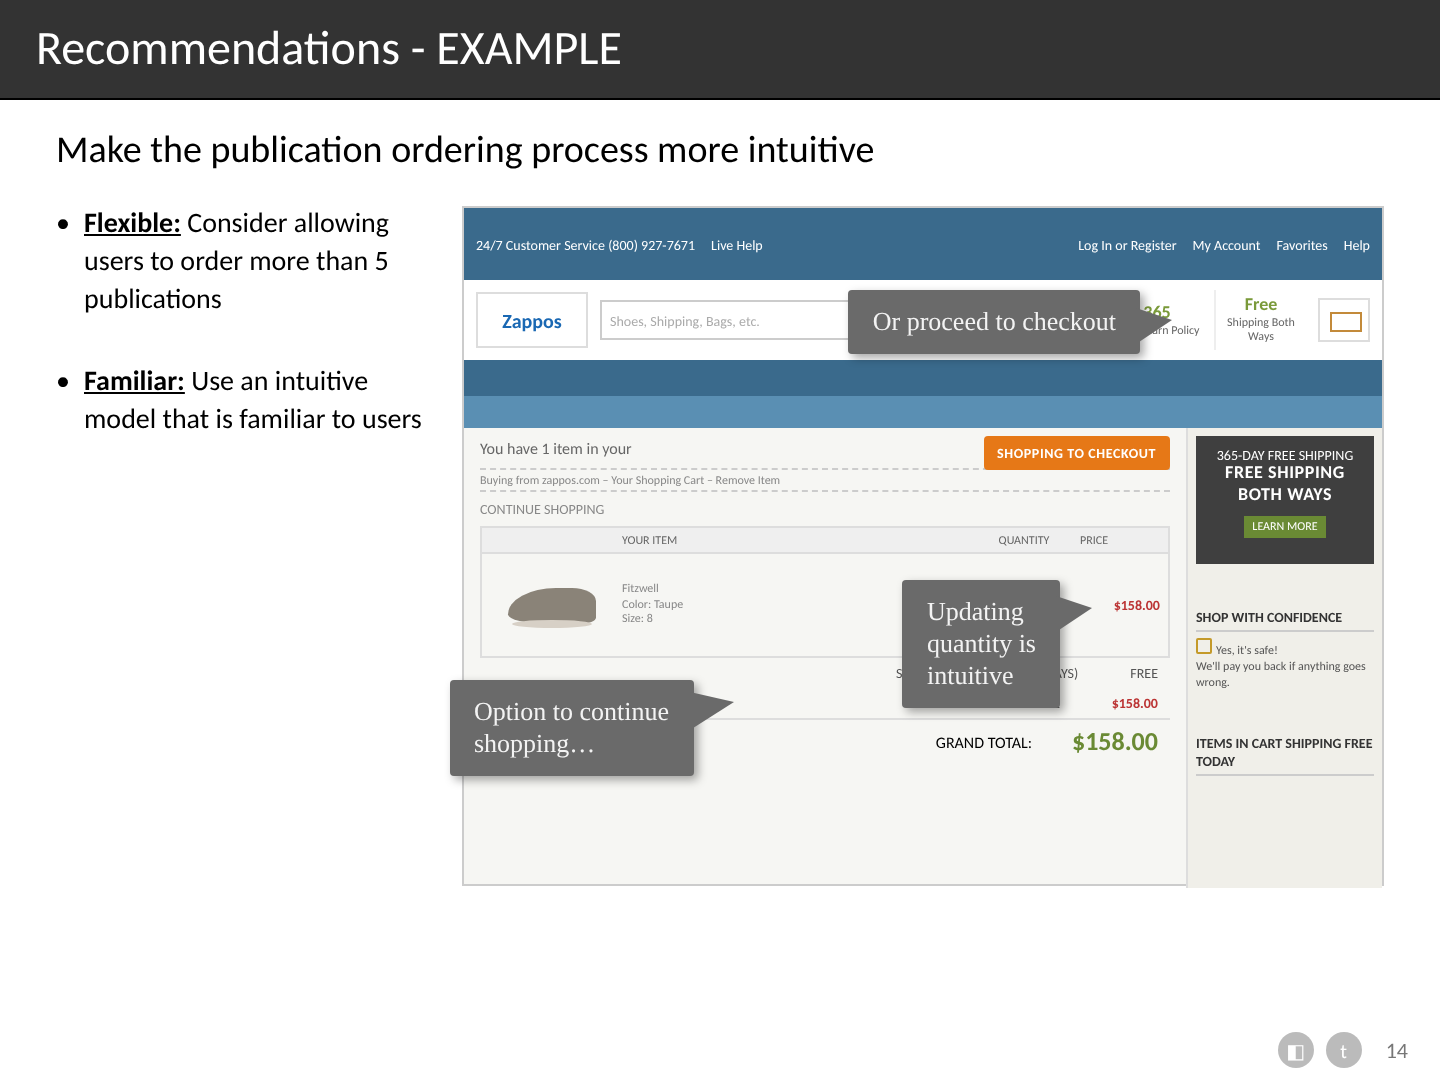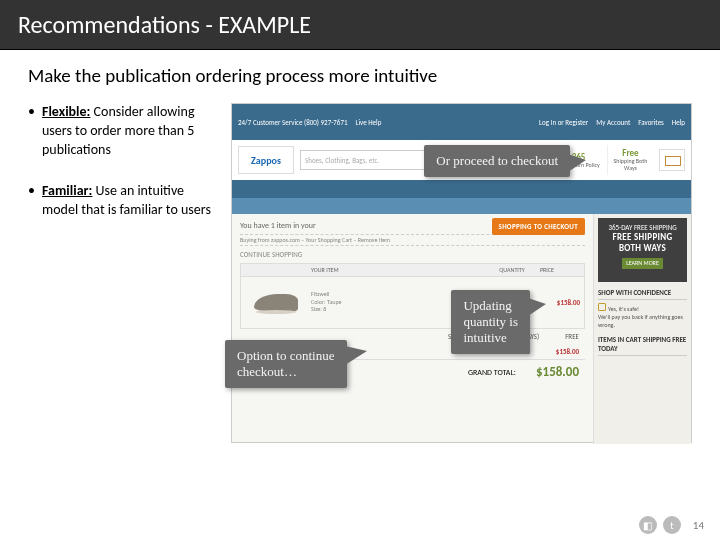--- a/index.html
+++ b/index.html
@@ -24,21 +24,21 @@
 .z-cart{width:26px;height:22px;border:1px solid #ddd;position:relative}
 .z-cart::before{content:"";position:absolute;top:6px;left:5px;width:14px;height:8px;border:1px solid #c38a3a}
 .z-nav{height:18px;background:#3a6a8c}
 .z-blue{height:16px;background:#5a8fb3}
 .z-body{display:flex;height:230px}
 .z-main{flex:1;padding:6px 8px;position:relative}
 .z-side{width:98px;background:#f0efe9;border-left:1px solid #ddd;padding:4px}
 .z-promo{height:64px;background:#3f3f3f;color:#fff;font-size:7px;text-align:center;padding:6px 2px;line-height:1.2}
 .z-promo .big{font-size:9px;font-weight:bold;letter-spacing:0.3px}
 .z-learn{background:#6a8a34;color:#fff;font-size:6px;padding:2px 4px;margin-top:4px;display:inline-block}
-.z-conf{margin-top:6px;font-size:6px;color:#555}
+.z-conf{margin-top:22px;font-size:6px;color:#555}
 .z-conf .h{font-weight:bold;font-size:7px;color:#333;border-bottom:1px solid #ccc;padding-bottom:2px;margin-bottom:3px}
 .z-lock{display:inline-block;width:8px;height:8px;border:1px solid #c49a2a;border-radius:1px;margin-right:2px}
 .z-have{font-size:8px;color:#666;margin-bottom:2px}
 .z-line{height:12px;border-top:1px dashed #ccc;border-bottom:1px dashed #ccc;margin:4px 0;font-size:6px;color:#888;display:flex;align-items:center}
 .z-cont{font-size:7px;color:#888;margin:4px 0}
 .z-th{background:#efefef;height:14px;border:1px solid #ddd;display:flex;font-size:6px;color:#666;align-items:center}
 .z-th>div{padding:0 4px}
 .z-tr{display:flex;border:1px solid #ddd;border-top:0;height:52px;font-size:7px;align-items:center}
 .z-img{width:62px;height:40px;margin:0 4px;display:flex;align-items:center;justify-content:center}
 .shoe{width:44px;height:18px;background:#8a8378;border-radius:60% 30% 20% 50%/80% 40% 20% 30%;position:relative}
@@ -96,21 +96,21 @@
         <span>Live Help</span>
         <span class="sp"></span>
         <span>Log In or Register</span>
         <span>My Account</span>
         <span>Favorites</span>
         <span>Help</span>
       </div>
       <div class="z-row2">
         <div class="z-logo">Zappos</div>
         <div class="z-search">
-          <span>Shoes, Clothing, Bags, etc.</span>
+          <span>Shoes, Shipping, Bags, etc.</span>
           <span class="z-sbtn">SEARCH</span>
         </div>
         <div class="z-badge">
             <b>365</b>
             <span>Day Return Policy</span>
           </div>
         <div class="z-badge">
             <b>Free</b>
             <span>Shipping Both Ways</span>
           </div>
@@ -184,21 +184,21 @@
 <div class="callout c1">
   <div>Or proceed to checkout</div>
 </div>
 <div class="callout c2">
   <div>Updating</div>
   <div>quantity is</div>
   <div>intuitive</div>
 </div>
 <div class="callout c3">
   <div>Option to continue</div>
-  <div>checkout…</div>
+  <div>shopping…</div>
 </div>
 
 <div class="footer">
   <div class="sp"></div>
   <div class="ic">◧</div>
   <div class="ic">t</div>
   <div class="pg">14</div>
 </div>
 
 </body></html>

